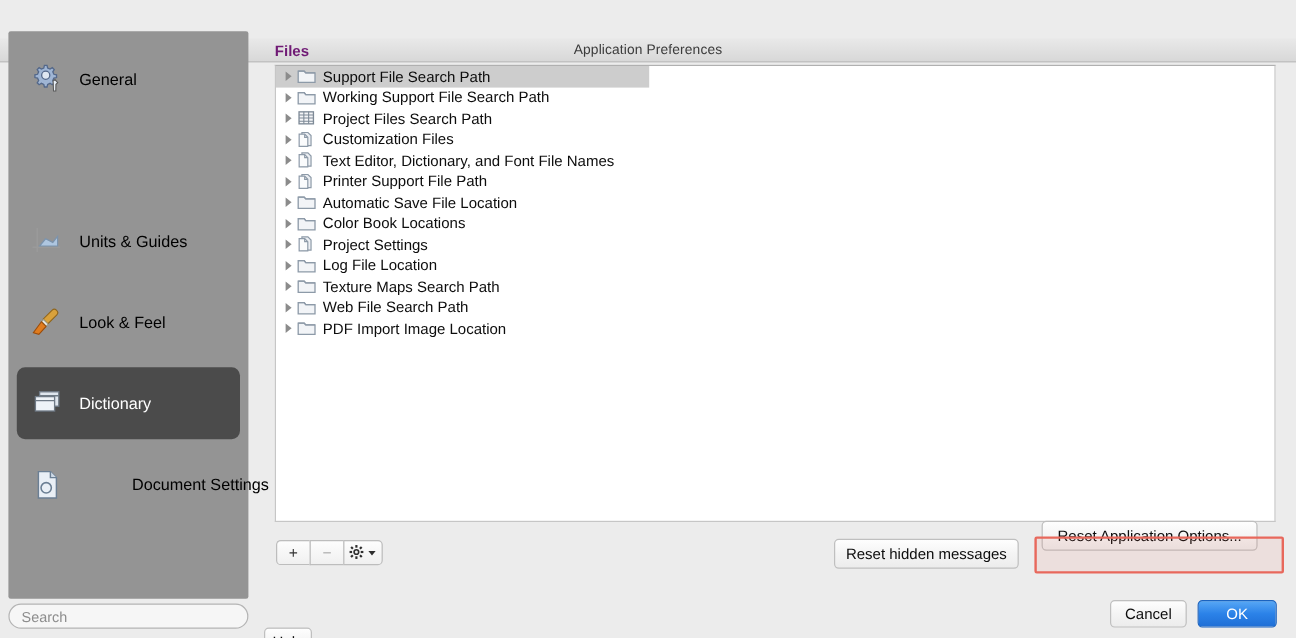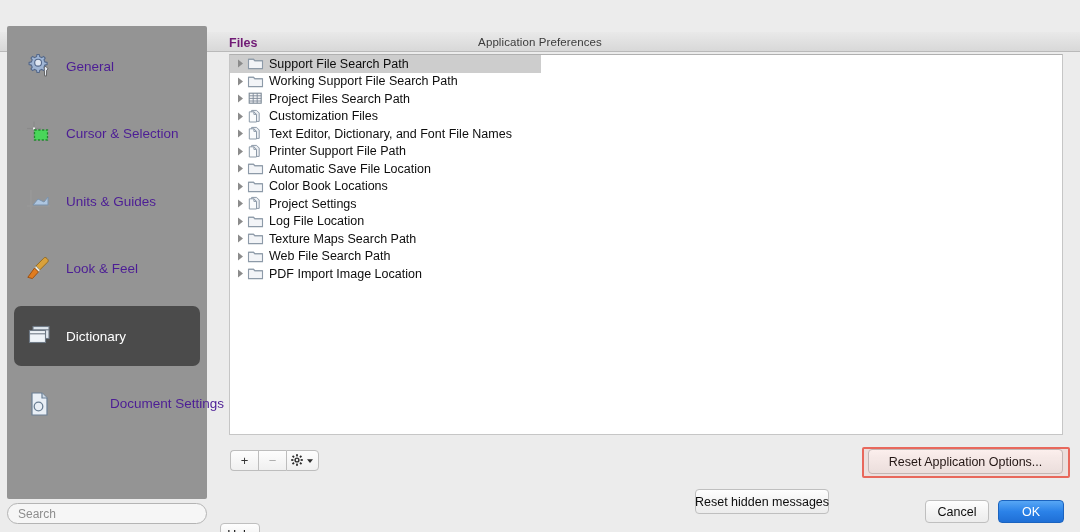--- a/index.html
+++ b/index.html
@@ -56,21 +56,21 @@
     position: absolute; left: 7px;
     width: 186px; height: 60px;
     border-radius: 7px;
     display: flex; align-items: center;
     padding-left: 10px;
     cursor: default;
   }
   .side-item.selected { background: #4b4b4b; }
   .side-label {
     font-size: 13.5px;
-    color: #4c1d95;
+    color: #000000;
     margin-left: 12px;
     white-space: nowrap;
   }
   .side-item.selected .side-label { color: #ffffff; }
   .side-ico { width: 30px; height: 30px; position: relative; flex: 0 0 30px; }
 
   
   #searchbox {
     position: absolute; left: 7px; top: 503px;
     width: 200px; height: 21px;
@@ -144,22 +144,22 @@
     height: 25px;
     background: linear-gradient(to bottom, #fefefe 0%, #f4f4f4 50%, #ececec 100%);
     border: 1px solid #bfbfbf;
     border-radius: 4px;
     font-size: 12.5px;
     color: #0d0d0d;
     display: flex; align-items: center; justify-content: center;
     cursor: default;
     white-space: nowrap;
   }
-  #btn-reset-hidden { left: 695px; top: 449px; width: 134px; margin-top: 40px; }
-  #btn-reset-app    { left: 868px; top: 449px; width: 195px; }
+  #btn-reset-hidden { left: 695px; top: 449px; width: 154px; }
+  #btn-reset-app    { left: 868px; top: 434px; width: 180px; }
 
   #annot {
     position: absolute;
     left: 862px; top: 447px;
     width: 208px; height: 31px;
     border: 2px solid #e8685c;
     background: rgba(232,104,92,0.10);
     border-radius: 2px;
     pointer-events: none;
   }
@@ -195,31 +195,20 @@
   <div id="sidebar">
       <div class="side-item" style="top: 10px;">
         <div class="side-ico"><svg width="30" height="30" viewBox="0 0 30 30">
             <g stroke="#54688a" stroke-width="1.1" fill="#9fb5d4">
               <path d="M13 3.5l2.2 0 .5 2.2 2 .9 1.9-1.2 1.6 1.6-1.2 1.9.9 2 2.2.5 0 2.2-2.2.5-.9 2 1.2 1.9-1.6 1.6-1.9-1.2-2 .9-.5 2.2-2.2 0-.5-2.2-2-.9-1.9 1.2-1.6-1.6 1.2-1.9-.9-2-2.2-.5 0-2.2 2.2-.5.9-2-1.2-1.9 1.6-1.6 1.9 1.2 2-.9z"></path>
             </g>
             <circle cx="14.1" cy="11.7" r="3.4" fill="#dfe7f2" stroke="#54688a" stroke-width="1.1"></circle>
             <path d="M20.2 16.6l1.6-1.3 2.3 2.6-1.5 1.4-.1 5.6-1.9 0-.2-5.6z" fill="#e8eef6" stroke="#5a5a5a" stroke-width="0.9"></path>
           </svg></div>
         <span class="side-label">General</span>
-      </div>
-      <div class="side-item" style="top: 77.5px;">
-        <div class="side-ico"><svg width="30" height="30" viewBox="0 0 30 30">
-            <g stroke="#8a8a8a" stroke-width="1.2">
-              <line x1="3" y1="9.5" x2="17" y2="9.5"></line>
-              <line x1="10" y1="2.5" x2="10" y2="16.5"></line>
-            </g>
-            <rect x="9" y="8.5" width="2" height="2" fill="#efefef"></rect>
-            <rect x="10.5" y="11" width="13" height="10" fill="#49d65a" stroke="#1f8a2c" stroke-width="1.3" stroke-dasharray="2.2 1.6"></rect>
-          </svg></div>
-        <span class="side-label">Cursor &amp; Selection</span>
       </div>
       <div class="side-item" style="top: 145px;">
         <div class="side-ico"><svg width="30" height="30" viewBox="0 0 30 30">
             <g stroke="#9a9a9a" stroke-width="1.3">
               <line x1="7" y1="4" x2="7" y2="24"></line>
               <line x1="3" y1="20" x2="26" y2="20"></line>
             </g>
             <path d="M9 19 L14 13 L20 16 L24 11 L24 19 Z" fill="#aec6e0" stroke="#7b93ad" stroke-width="1"></path>
           </svg></div>
         <span class="side-label">Units &amp; Guides</span>

